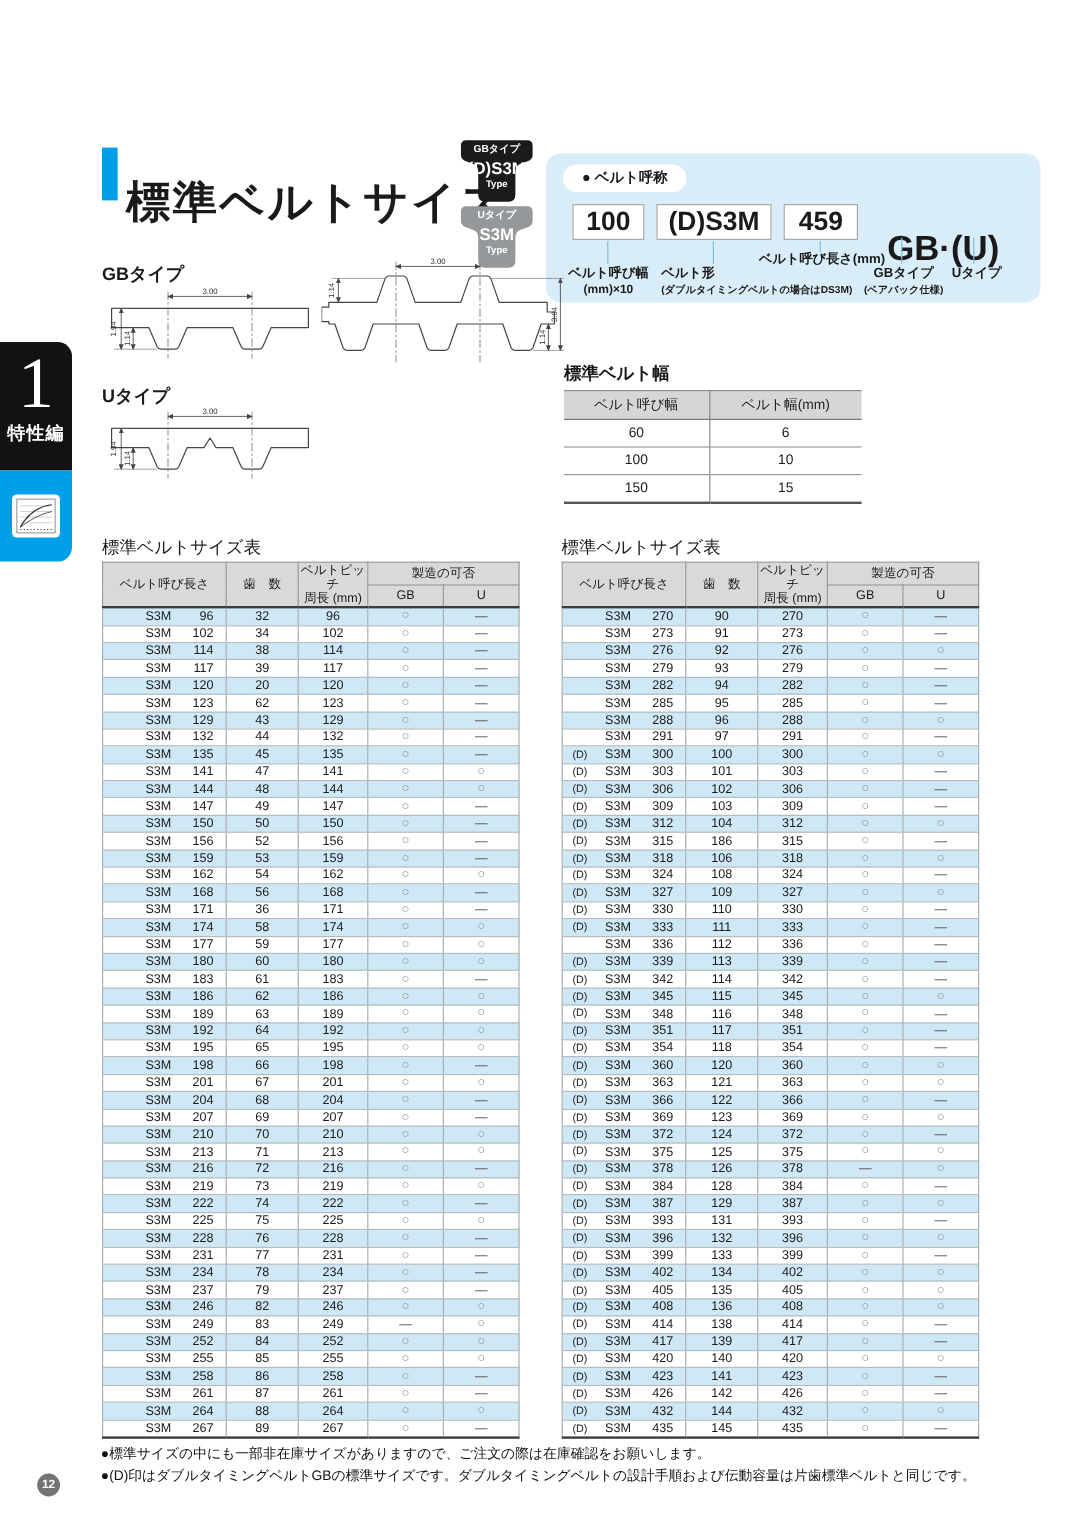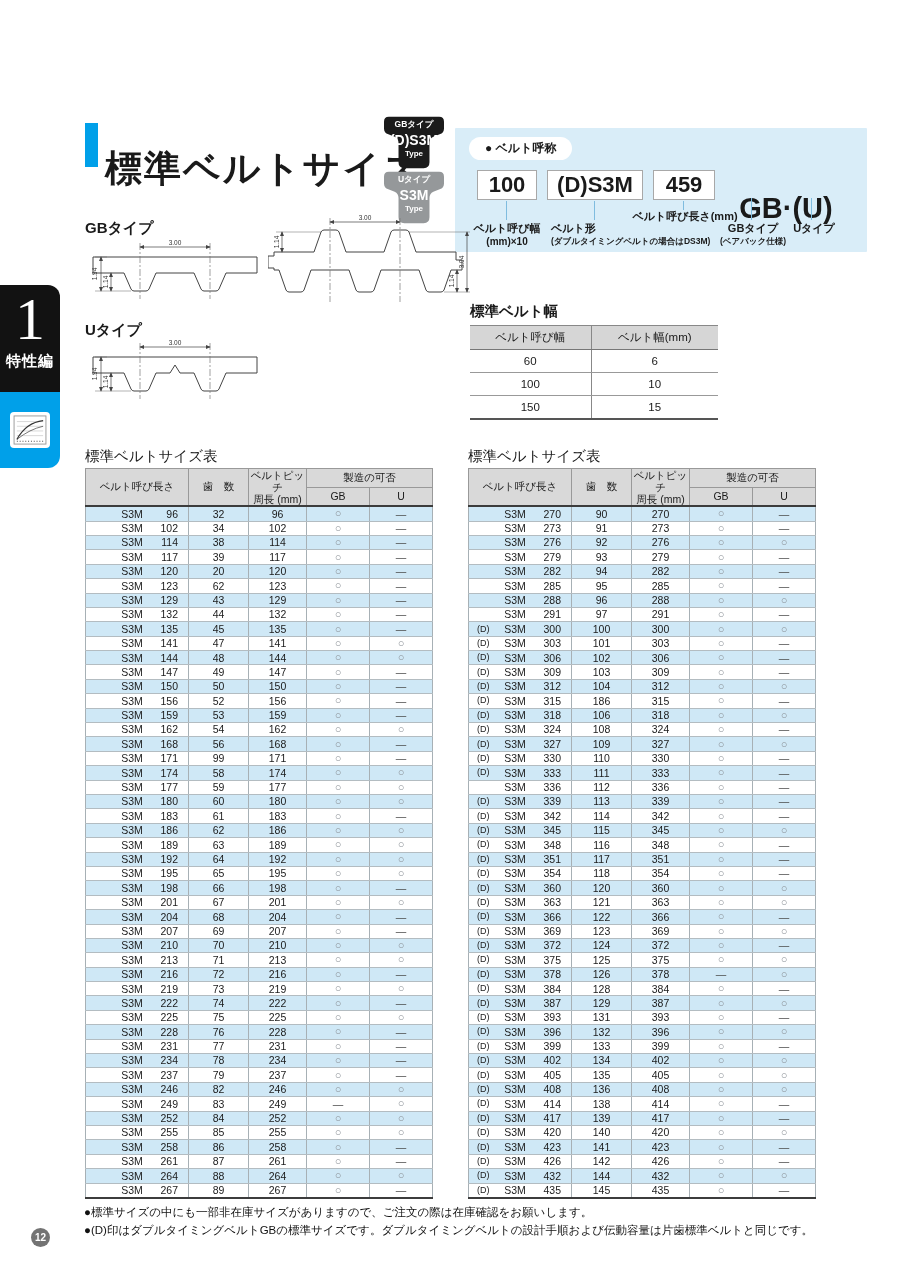--- a/index.html
+++ b/index.html
@@ -23,21 +23,21 @@
   .badge{position:absolute;width:60px;height:53px;}
   .badge svg{position:absolute;left:0;top:0;width:100%;height:100%;}
   .badge-gb{left:384px;top:116px;}
   .badge-u{left:384px;top:171px;}
   .badge-text{position:absolute;inset:0;display:flex;flex-direction:column;align-items:center;color:#fff;}
   .badge-text .b1{font-size:8.5px;font-weight:bold;margin-top:3px;}
   .badge-text .b2{font-size:14px;font-weight:bold;margin-top:1px;letter-spacing:0;}
   .badge-text .b3{font-size:8px;font-weight:bold;margin-top:1px;}
 
   
-  .naming-panel{position:absolute;left:455px;top:128px;width:412px;height:124px;background:#d9edf8;border-radius:1px;}
+  .naming-panel{position:absolute;left:455px;top:128px;width:412px;height:124px;background:#d9edf8;border-radius:12px;}
   .naming-pill{position:absolute;left:14px;top:9px;background:#fff;border-radius:13px;padding:3px 16px;
                font-size:12px;font-weight:bold;}
   .nbox{position:absolute;top:42px;height:28px;background:#fff;border:1px solid #a8a8a8;
         font-size:22px;font-weight:bold;text-align:center;line-height:28px;}
   .nbox1{left:22px;width:58px;}
   .nbox2{left:92px;width:94px;}
   .nbox3{left:198px;width:60px;}
   .nplain{position:absolute;left:270px;top:39px;width:122px;font-size:29px;font-weight:bold;text-align:center;margin-top:25px;}
   .leader{position:absolute;width:1px;background:#7fbcdf;}
   .cap{position:absolute;text-align:center;font-weight:bold;font-size:11px;line-height:1.25;}
@@ -499,21 +499,21 @@
           <td><span class="mk-d">—</span></td>
         </tr>
         <tr>
           <td>
             <div class="ncell">
               <span class="pfx"></span>
               <span class="mdl">S3M</span>
               <span class="num">171</span>
             </div>
           </td>
-          <td>99</td>
+          <td>36</td>
           <td>171</td>
           <td><span class="mk-o">○</span></td>
           <td><span class="mk-d">—</span></td>
         </tr>
         <tr class="alt">
           <td>
             <div class="ncell">
               <span class="pfx"></span>
               <span class="mdl">S3M</span>
               <span class="num">174</span>

